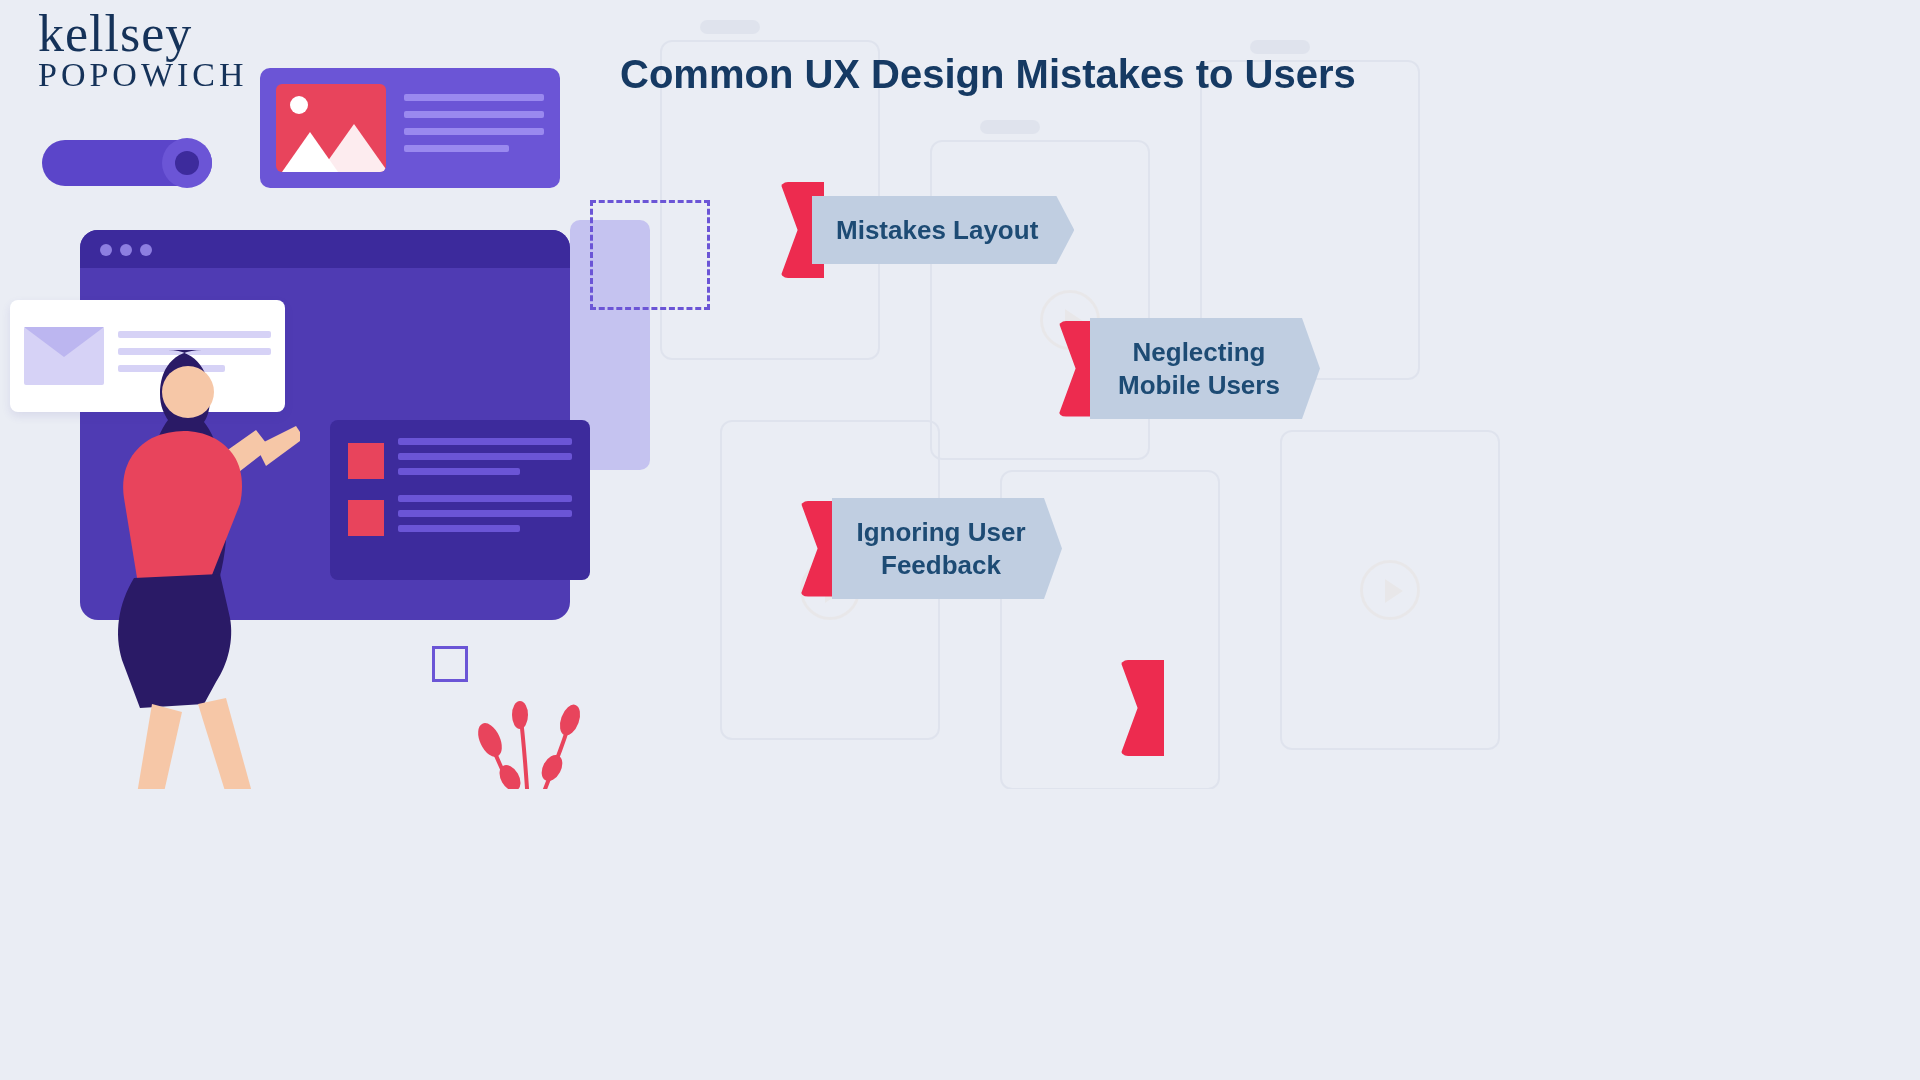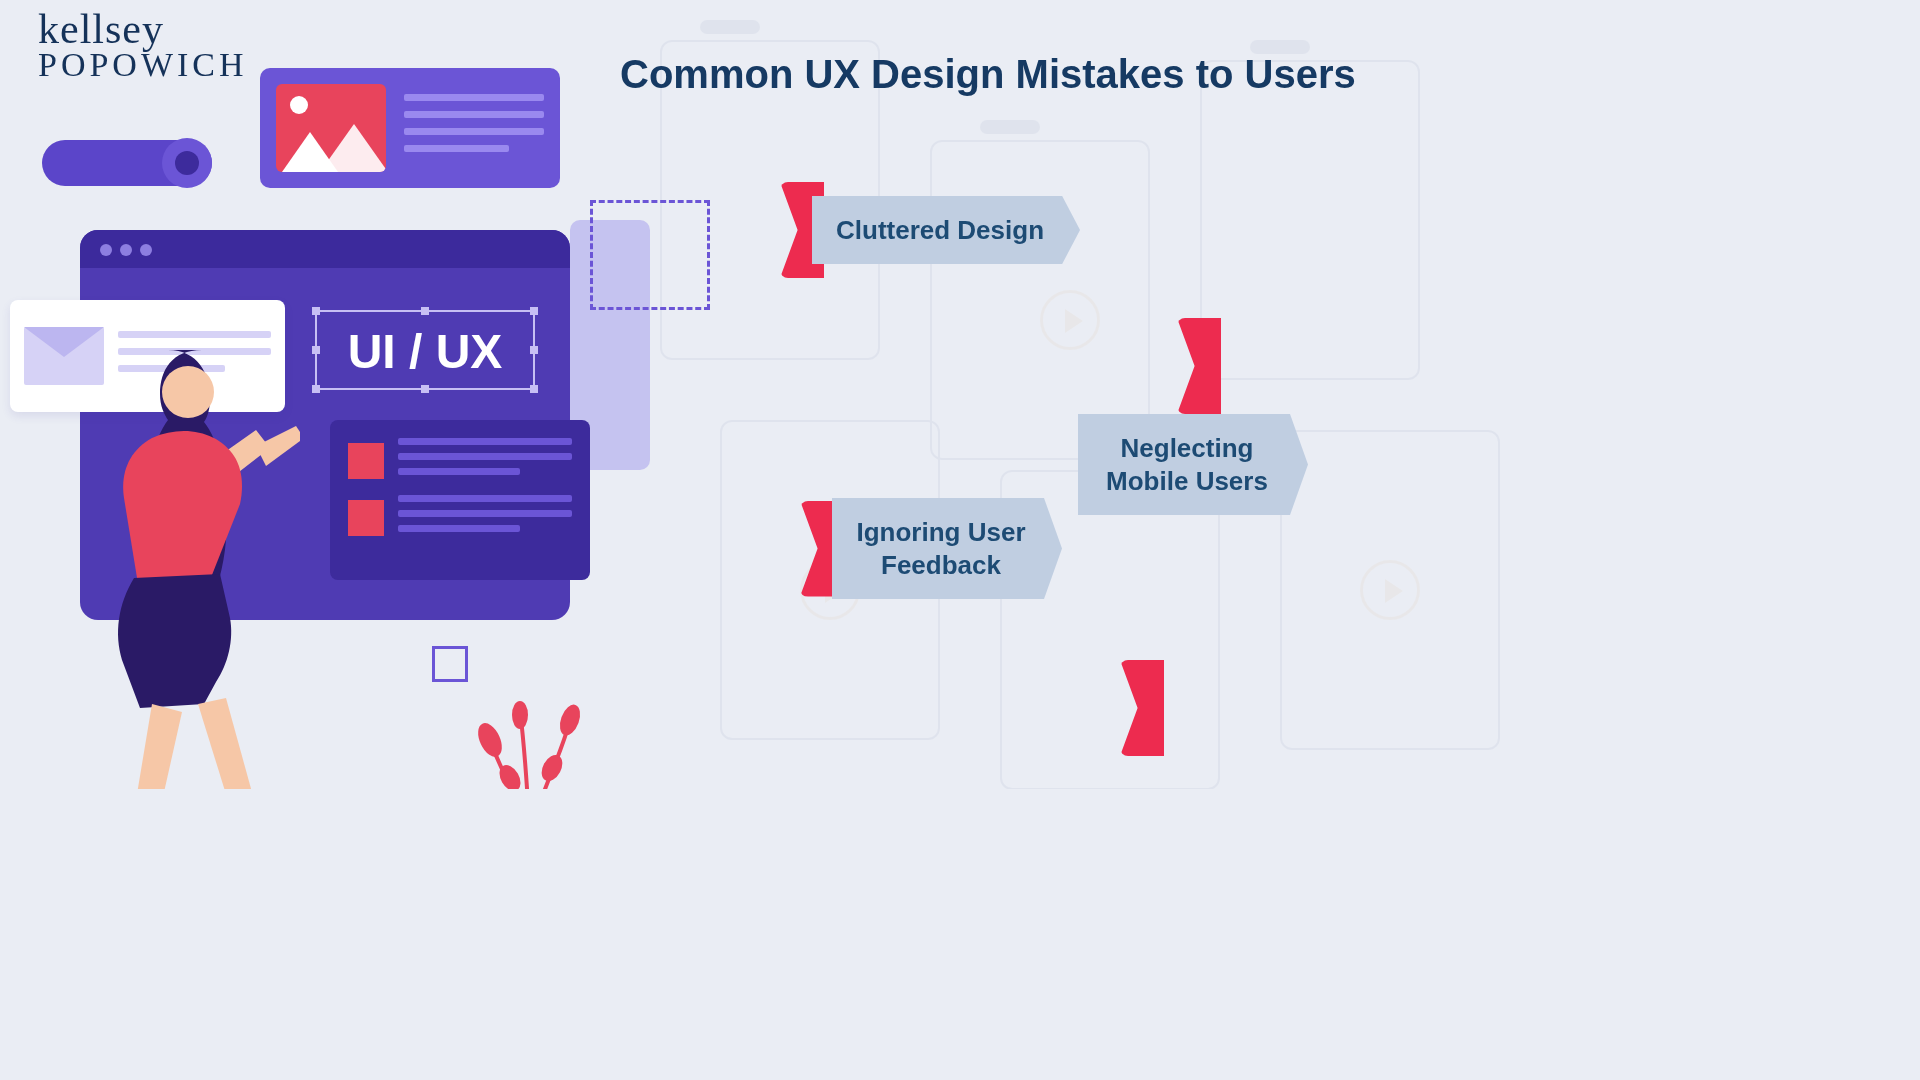--- a/index.html
+++ b/index.html
@@ -20,21 +20,21 @@
   }
   .wf-pill { position:absolute; width:60px; height:14px; border-radius:8px; background:#6b79a6; }
   .wf-play { position:absolute; width:60px; height:60px; border:3px solid #d9b07a; border-radius:50%; }
   .wf-play::after{
     content:""; position:absolute; left:22px; top:16px;
     border-left:18px solid #d9b07a; border-top:12px solid transparent; border-bottom:12px solid transparent;
   }
 
   
   .logo { position:absolute; left:38px; top:8px; color:#153259; }
-  .logo .script { font-family: "Brush Script MT","Segoe Script",cursive; font-size:42px; letter-spacing:1px; line-height:1; }
+  .logo .script { font-family: "Brush Script MT","Segoe Script",cursive; font-size:52px; letter-spacing:1px; line-height:1; }
   .logo .serif { font-family: Georgia, "Times New Roman", serif; font-size:34px; letter-spacing:4px; margin-top:-4px; }
 
   
   .title {
     position:absolute; left:620px; top:52px;
     color:#163a63; font-weight:600; font-size:40px;
   }
 
   
   .illus { position:absolute; left:10px; top:60px; width:700px; height:720px; }
@@ -147,21 +147,21 @@
     border-radius:8px 0 0 8px;
   }
   .bubble .body {
     background:#c0cee1; color:#1d4b74; font-weight:600; font-size:26px;
     padding:18px 36px 18px 24px; min-width:230px; text-align:center;
     position:relative; margin-left:-12px; line-height:1.25;
     clip-path: polygon(0 0, calc(100% - 18px) 0, 100% 50%, calc(100% - 18px) 100%, 0 100%);
   }
 
   .b1 { left:780px;  top:182px; }
-  .b2 { left:1090px; top:318px;flex-direction:column; }
+  .b2 { left:1058px; top:318px; }
   .b3 { left:800px;  top:498px; }
   .b4 { left:1120px; top:660px; }
 
 </style>
 </head>
 <body>
 
 <div class="bg-wireframes">
   <div class="wf-card" style="left:660px;top:40px;width:220px;height:320px"></div>
   <div class="wf-card" style="left:930px;top:140px;width:220px;height:320px"></div>
@@ -189,31 +189,20 @@
   <div class="dashed-box"></div>
 
   <div class="big-card">
     <div class="topbar">
       <span class="dot d1"></span>
         <span class="dot d2"></span>
         <span class="dot d3"></span>
     </div>
   </div>
 
-  <div class="ui-label-wrap">
-    <span class="handle h-tl"></span>
-      <span class="handle h-tm"></span>
-      <span class="handle h-tr"></span>
-    <span class="handle h-ml"></span>
-      <span class="handle h-mr"></span>
-    <span class="handle h-bl"></span>
-      <span class="handle h-bm"></span>
-      <span class="handle h-br"></span>
-    <div class="ui-label">UI / UX</div>
-  </div>
 
   <div class="list-card">
     <div class="row">
         <div class="sq"></div>
         <div class="lines">
           <div class="line"></div>
           <div class="line"></div>
           <div class="line" style="width:70%"></div>
         </div>
       </div>
@@ -273,21 +262,21 @@
     <path d="M92 384l-20 120 24 4 26-116z" fill="#f6c7a7"></path>
     <path d="M138 384l36 116 24-6-32-116z" fill="#f6c7a7"></path>
     <ellipse cx="80" cy="510" rx="30" ry="10" fill="#2a1a66"></ellipse>
     <ellipse cx="186" cy="504" rx="30" ry="10" fill="#2a1a66"></ellipse>
     <path d="M196 126l40-20 8 12-38 28z" fill="#f6c7a7"></path>
   </svg>
 </div>
 
 <div class="bubble b1">
   <div class="notch"></div>
-  <div class="body">Cluttered Design</div>
+  <div class="body">Mistakes Layout</div>
 </div>
 <div class="bubble b2">
   <div class="notch"></div>
   <div class="body">Neglecting<br>Mobile Users</div>
 </div>
 <div class="bubble b3">
   <div class="notch"></div>
   <div class="body">Ignoring User<br>Feedback</div>
 </div>
 <div class="bubble b4">

